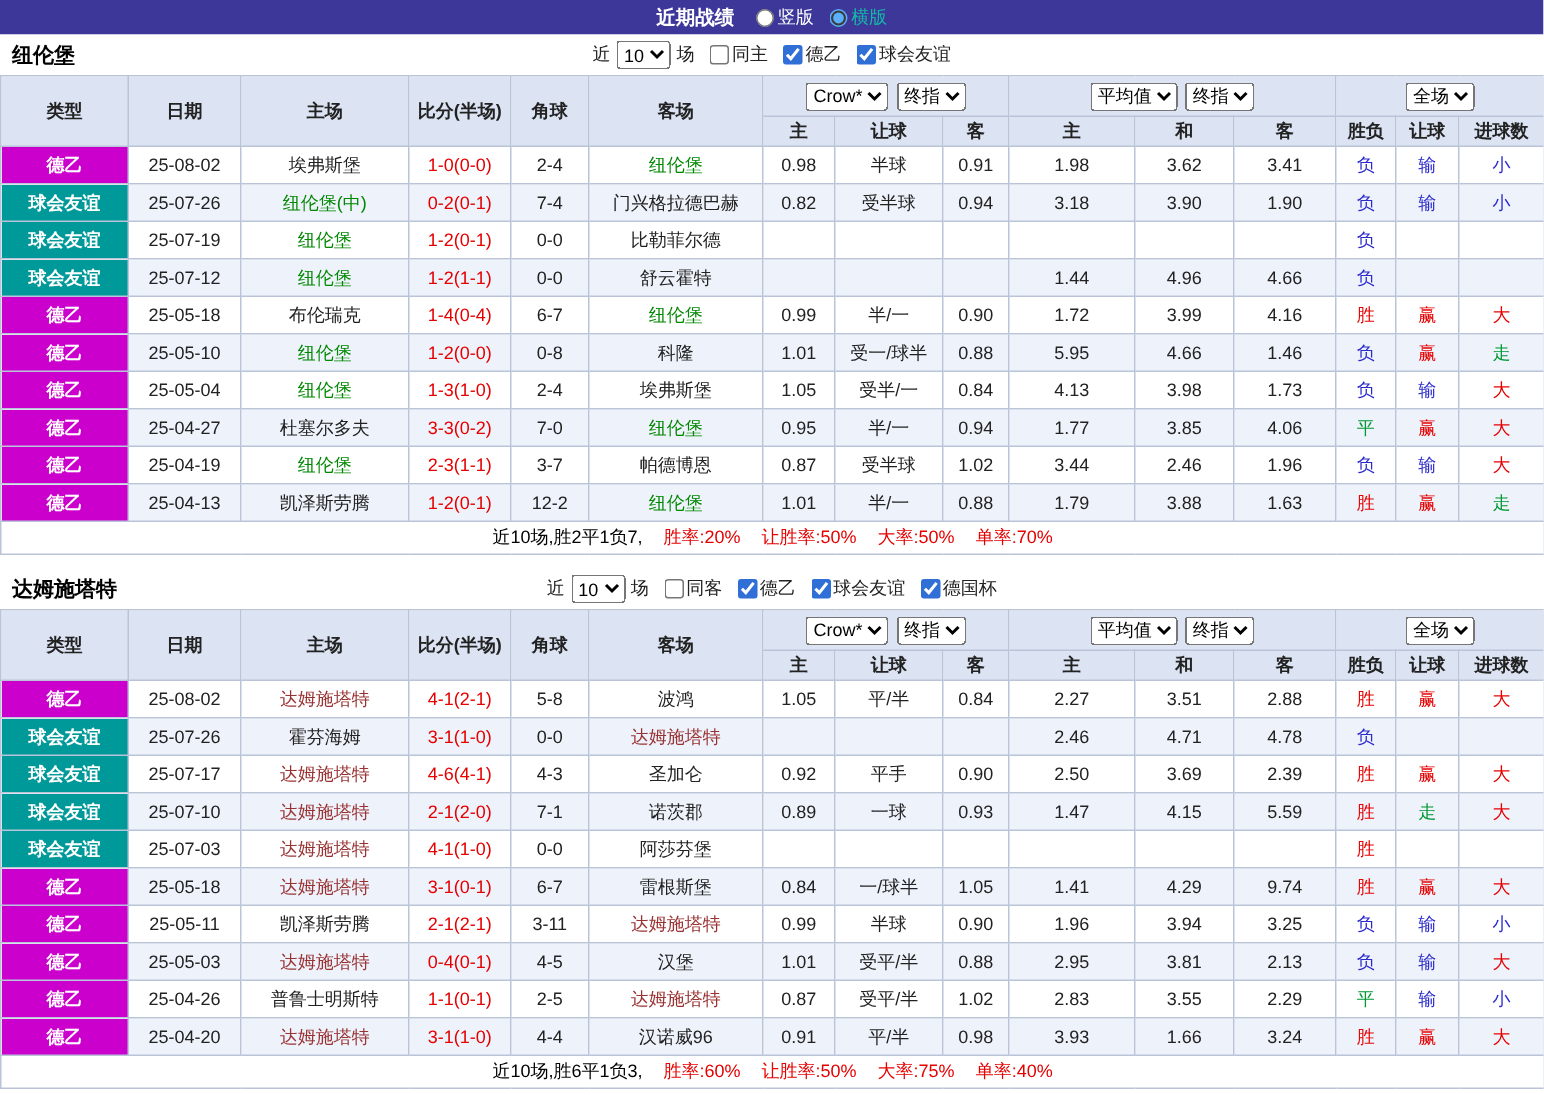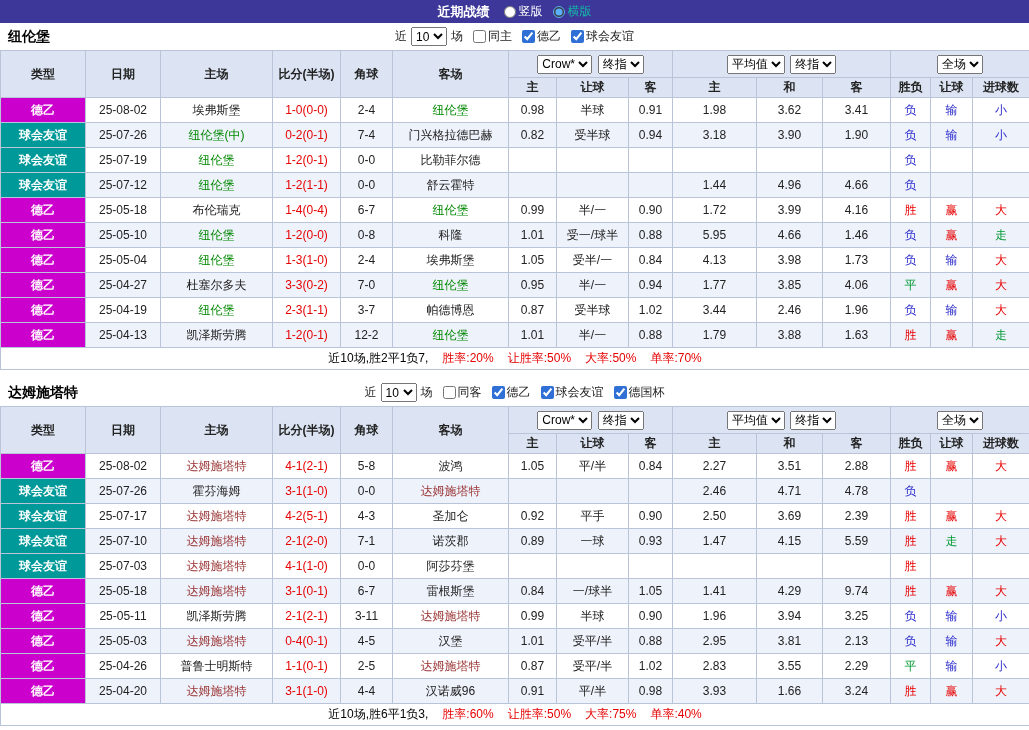--- a/index.html
+++ b/index.html
@@ -406,21 +406,21 @@
           <td>4.71</td>
           <td>4.78</td>
           <td style="color: rgb(43, 43, 204);">负</td>
           <td></td>
           <td></td>
         </tr>
         <tr>
           <td class="type" style="background: rgb(0, 153, 153);">球会友谊</td>
           <td>25-07-17</td>
           <td class="team" style="color: rgb(153, 51, 51);">达姆施塔特</td>
-          <td class="score">4-2(5-1)</td>
+          <td class="score">4-6(4-1)</td>
           <td>4-3</td>
           <td class="team">圣加仑</td>
           <td>0.92</td>
           <td>平手</td>
           <td>0.90</td>
           <td>2.50</td>
           <td>3.69</td>
           <td>2.39</td>
           <td style="color: rgb(230, 0, 0);">胜</td>
           <td style="color: rgb(230, 0, 0);">赢</td>

